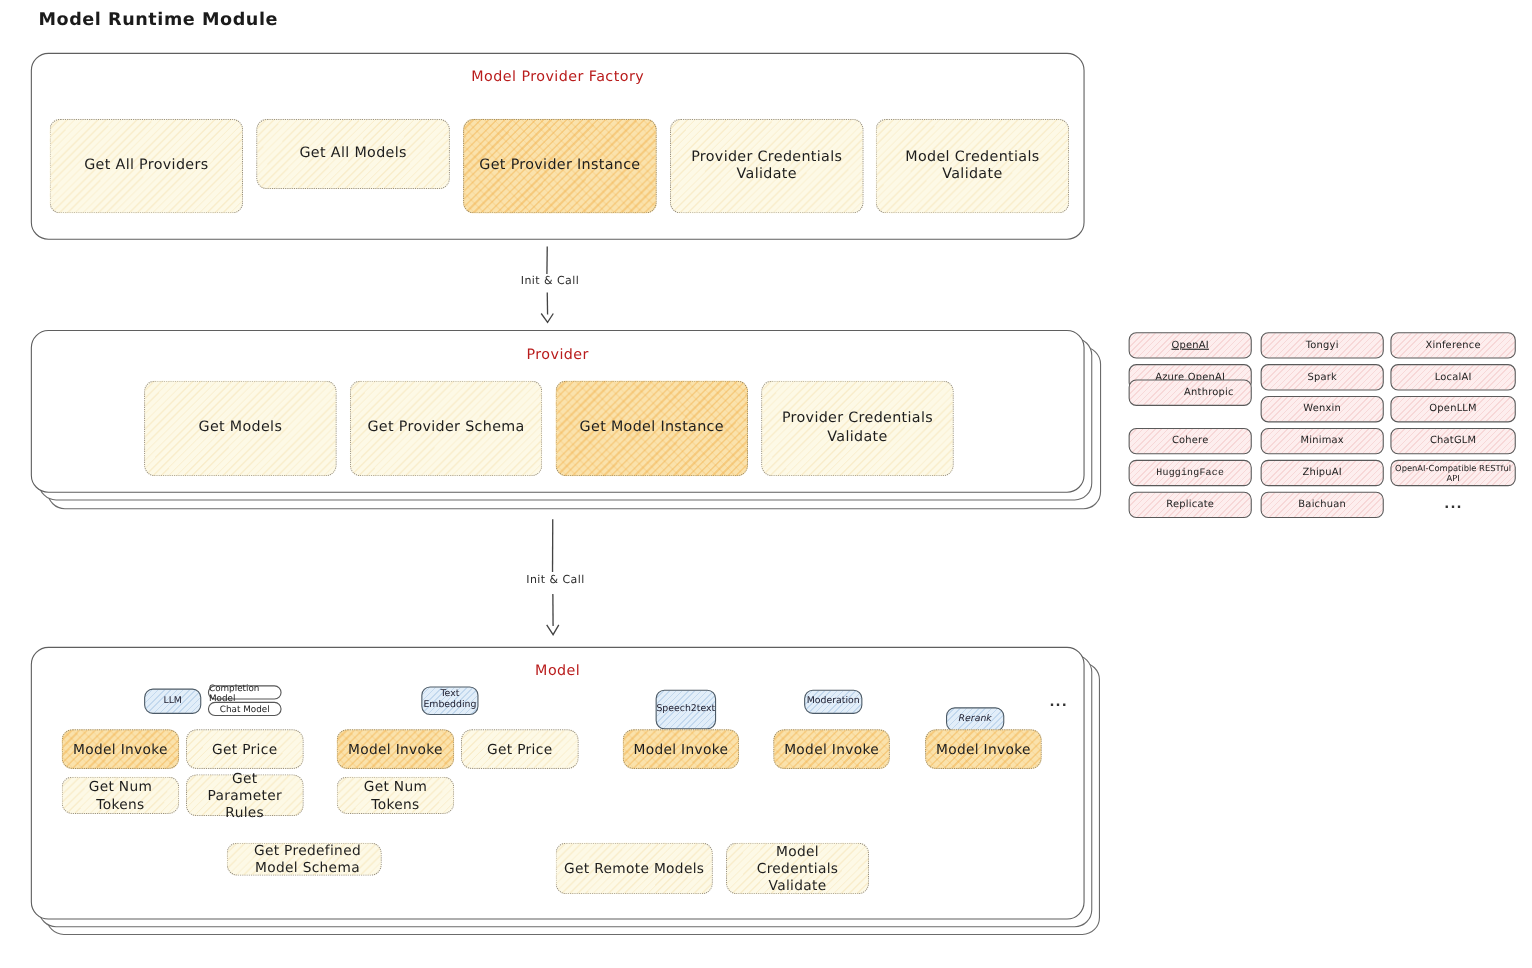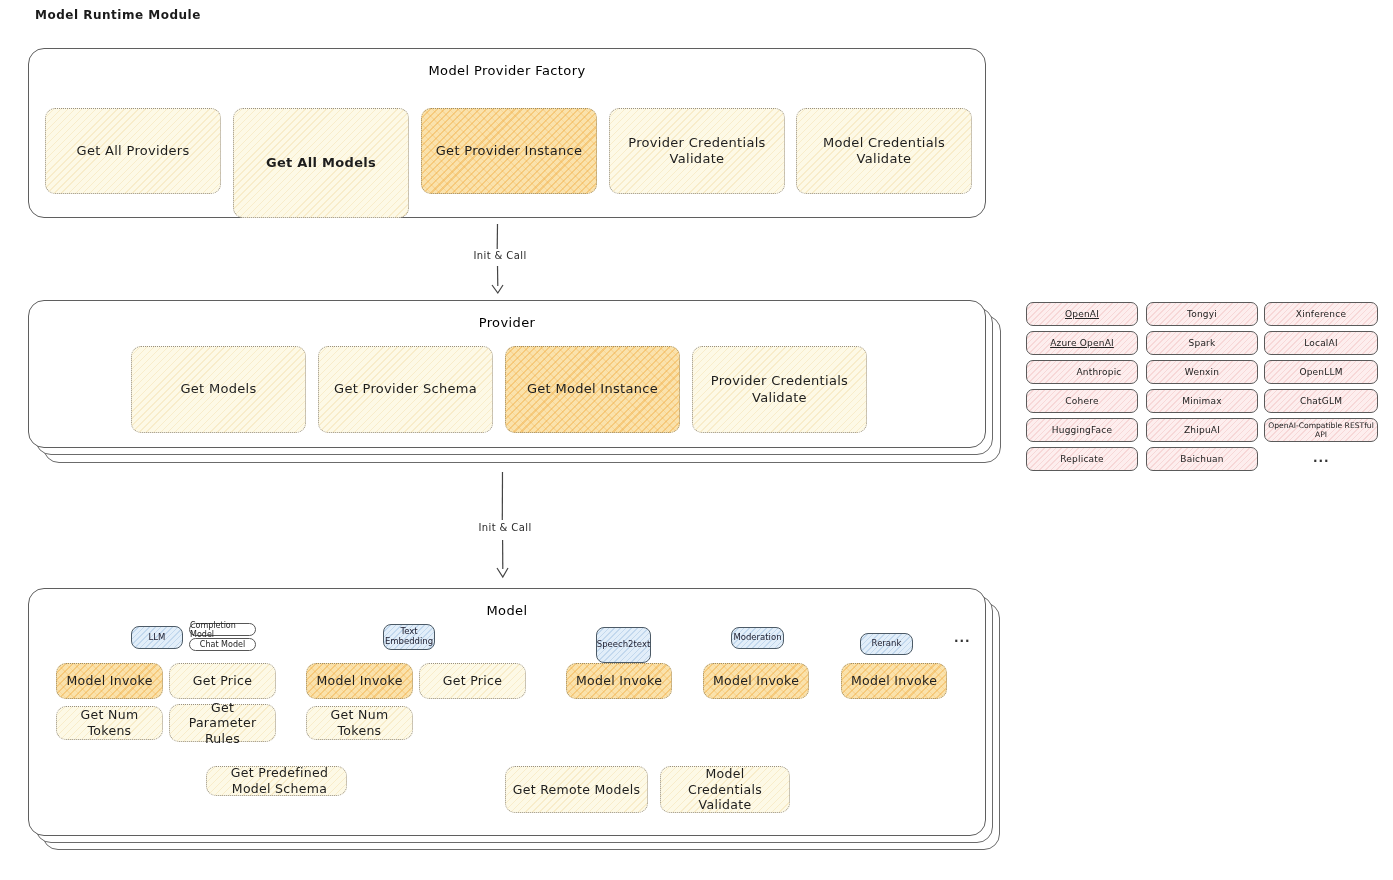--- a/index.html
+++ b/index.html
@@ -1,36 +1,36 @@
 <!DOCTYPE html>
 <html><head>
 <meta charset="utf-8">
 <style>
   html,body { margin:0; padding:0; background:#ffffff; }
   .canvas {
     position:relative; width:1393px; height:880px; background:#ffffff;
     font-family:"DejaVu Sans", sans-serif; color:#222; overflow:hidden;
   }
   .diagram-title {
-    position:absolute; left:35px; top:8px; font-size:12px; font-weight:600;
+    position:absolute; left:35px; top:8px; font-size:16px; font-weight:600;
     letter-spacing:0.5px; color:#1b1b1b;
   }
   
   .frame {
     position:absolute; background:#ffffff; border:1.4px solid #5f5f5f;
     border-radius:16px; box-sizing:border-box; z-index:3;
   }
   .stack-layer {
     position:absolute; background:#ffffff; border:1.2px solid #6b6b6b;
     border-radius:16px; box-sizing:border-box;
   }
   .z1 { z-index:1; } .z2 { z-index:2; }
   .frame-title {
     position:absolute; left:0; right:0; top:14px; text-align:center;
-    font-size:13px; letter-spacing:0.4px; color:#000000;
+    font-size:13px; letter-spacing:0.4px; color:#b91c1c;
   }
   
   .ybox {
     position:absolute; box-sizing:border-box; border:1.6px dotted #979083;
     border-radius:10px; display:flex; align-items:center; justify-content:center;
     text-align:center; font-size:13px; letter-spacing:0.3px; line-height:1.25;
     padding:3px 6px; color:#1d1d1d;
     background-color:#fdf9e6;
     background-image:repeating-linear-gradient(135deg, rgba(231,187,91,0.20) 0px, rgba(231,187,91,0.20) 1px, transparent 1px, transparent 5px);
   }
@@ -76,21 +76,21 @@
 </head>
 <body>
 
 <div class="canvas">
 
   <div class="diagram-title">Model Runtime Module</div>
 
   <div class="frame" style="left:28px; top:48px; width:958px; height:170px;">
     <div class="frame-title">Model Provider Factory</div>
     <div class="ybox" style="left:16px; top:59px; width:176px; height:86px;">Get All Providers</div>
-    <div class="ybox" style="left:204px; top:59px; width:176px; height:110px;font-weight:bold;">Get All Models</div>
+    <div class="ybox" style="left:204px; top:59px; width:176px; height:64px;">Get All Models</div>
     <div class="ybox hl" style="left:392px; top:59px; width:176px; height:86px;">Get Provider Instance</div>
     <div class="ybox" style="left:580px; top:59px; width:176px; height:86px;">Provider Credentials Validate</div>
     <div class="ybox" style="left:767px; top:59px; width:176px; height:86px;">Model Credentials Validate</div>
   </div>
 
   <svg class="arrow-svg" style="left:488px; top:222px;" width="20" height="76">
     <path d="M9.5,2 L9.2,27" stroke="#444" stroke-width="1.2" fill="none"></path>
     <path d="M9.5,44 L9.8,64" stroke="#444" stroke-width="1.2" fill="none"></path>
     <path d="M4,63 L9.8,71 L15,63" stroke="#444" stroke-width="1.2" fill="none"></path>
   </svg>
@@ -107,29 +107,29 @@
   </div>
 
   <div class="pchip" style="left:1026px; top:302px; width:112px; height:24px;text-decoration:underline;">OpenAI</div>
   <div class="pchip" style="left:1146px; top:302px; width:112px; height:24px;">Tongyi</div>
   <div class="pchip" style="left:1264px; top:302px; width:114px; height:24px;">Xinference</div>
 
   <div class="pchip" style="left:1026px; top:331px; width:112px; height:24px;text-decoration:underline;">Azure OpenAI</div>
   <div class="pchip" style="left:1146px; top:331px; width:112px; height:24px;">Spark</div>
   <div class="pchip" style="left:1264px; top:331px; width:114px; height:24px;">LocalAI</div>
 
-  <div class="pchip" style="left:1026px; top:360px; width:112px; height:24px;padding-left:34px;">Anthropic</div>
+  <div class="pchip" style="left:1026px; top:345px; width:112px; height:24px;padding-left:34px;">Anthropic</div>
   <div class="pchip" style="left:1146px; top:360px; width:112px; height:24px;">Wenxin</div>
   <div class="pchip" style="left:1264px; top:360px; width:114px; height:24px;">OpenLLM</div>
 
   <div class="pchip" style="left:1026px; top:389px; width:112px; height:24px;">Cohere</div>
   <div class="pchip" style="left:1146px; top:389px; width:112px; height:24px;">Minimax</div>
   <div class="pchip" style="left:1264px; top:389px; width:114px; height:24px;">ChatGLM</div>
 
-  <div class="pchip" style="left:1026px; top:418px; width:112px; height:24px;">HuggingFace</div>
+  <div class="pchip" style="left:1026px; top:418px; width:112px; height:24px;font-family:Liberation Mono, monospace;">HuggingFace</div>
   <div class="pchip" style="left:1146px; top:418px; width:112px; height:24px;">ZhipuAI</div>
   <div class="pchip chip-small" style="left:1264px; top:418px; width:114px; height:24px;">OpenAI-Compatible RESTful API</div>
 
   <div class="pchip" style="left:1026px; top:447px; width:112px; height:24px;">Replicate</div>
   <div class="pchip" style="left:1146px; top:447px; width:112px; height:24px;">Baichuan</div>
   <div class="dots" style="left:1313px; top:451px;">...</div>
 
   <svg class="arrow-svg" style="left:493px; top:470px;" width="20" height="112">
     <path d="M9.5,2 L9.3,50" stroke="#444" stroke-width="1.2" fill="none"></path>
     <path d="M9.6,70 L9.8,99" stroke="#444" stroke-width="1.2" fill="none"></path>
@@ -141,21 +141,21 @@
   <div class="stack-layer z2" style="left:35px; top:595px; width:958px; height:248px;"></div>
   <div class="frame" style="left:28px; top:588px; width:958px; height:248px;">
     <div class="frame-title">Model</div>
 
     <div class="btag" style="left:102px; top:37px; width:52px; height:23px;">LLM</div>
     <div class="wtag" style="left:160px; top:34px; width:67px; height:13px;">Completion Model</div>
     <div class="wtag" style="left:160px; top:49px; width:67px; height:13px;">Chat Model</div>
     <div class="btag" style="left:354px; top:35px; width:52px; height:26px;">Text Embedding</div>
     <div class="btag" style="left:567px; top:38px; width:55px; height:36px;">Speech2text</div>
     <div class="btag" style="left:702px; top:38px; width:53px; height:22px;">Moderation</div>
-    <div class="btag" style="left:831px; top:44px; width:53px; height:22px;">Rerank</div>
+    <div class="btag" style="left:831px; top:54px; width:53px; height:22px;font-style:italic;">Rerank</div>
     <div class="dots" style="left:925px; top:42px;">...</div>
 
     <div class="ybox hl small" style="left:27px; top:74px; width:107px; height:36px;">Model Invoke</div>
     <div class="ybox small" style="left:140px; top:74px; width:107px; height:36px;">Get Price</div>
     <div class="ybox hl small" style="left:277px; top:74px; width:107px; height:36px;">Model Invoke</div>
     <div class="ybox small" style="left:390px; top:74px; width:107px; height:36px;">Get Price</div>
     <div class="ybox hl small" style="left:537px; top:74px; width:106px; height:36px;">Model Invoke</div>
     <div class="ybox hl small" style="left:674px; top:74px; width:106px; height:36px;">Model Invoke</div>
     <div class="ybox hl small" style="left:812px; top:74px; width:106px; height:36px;">Model Invoke</div>
 

